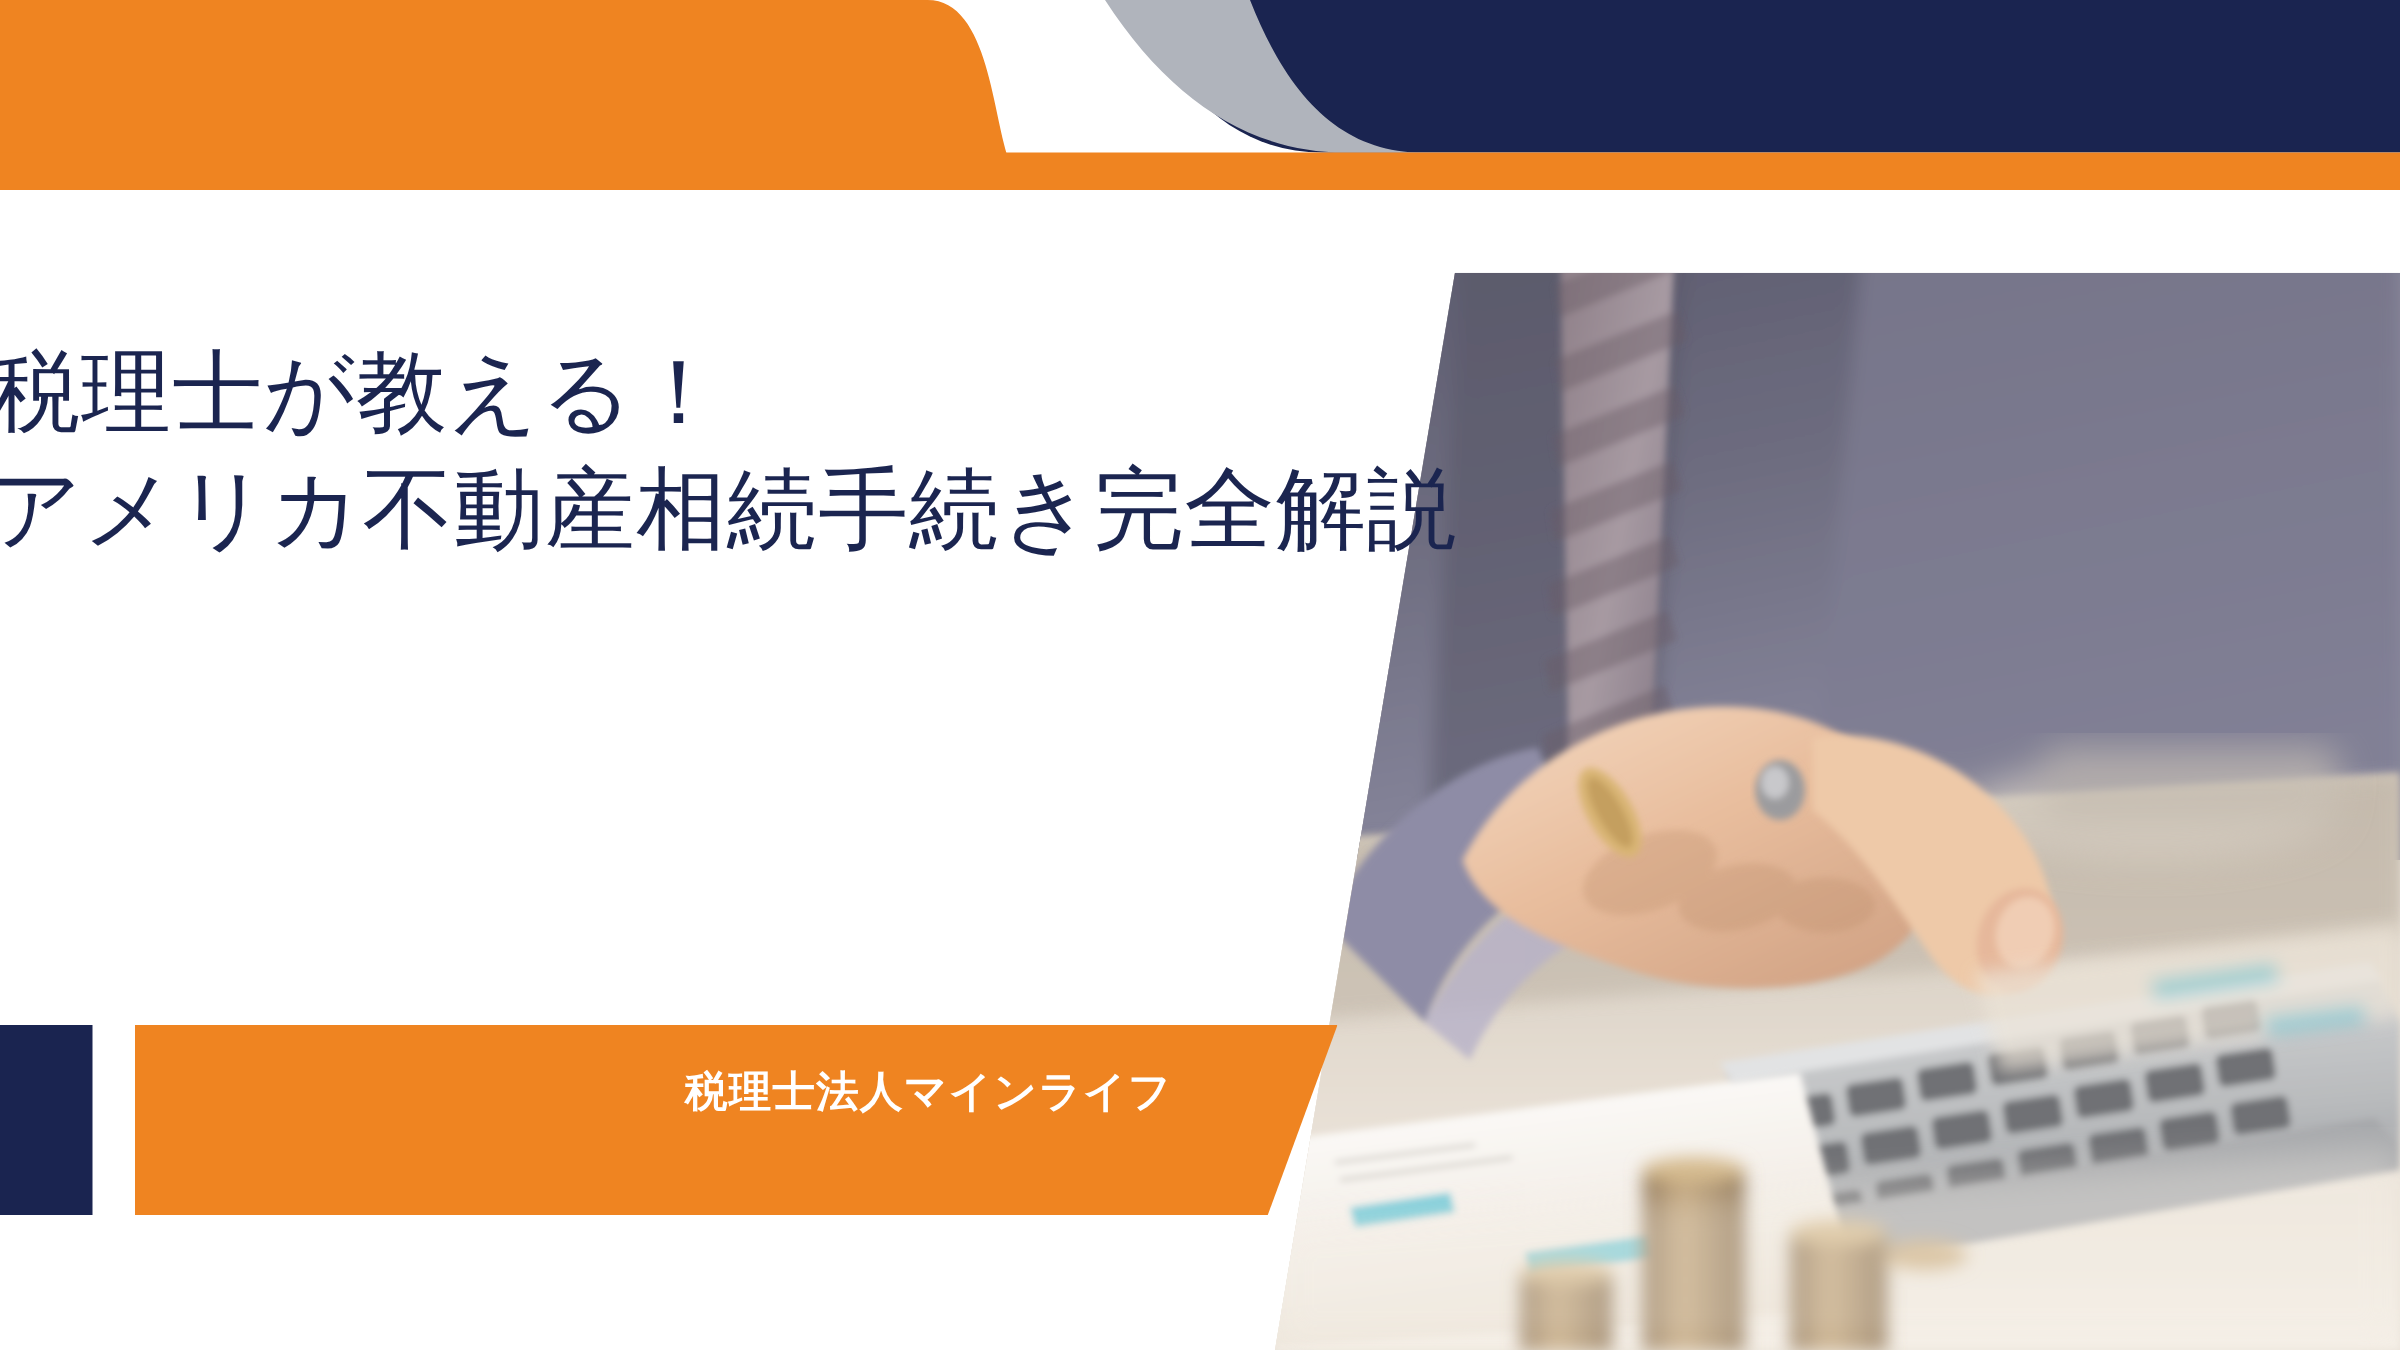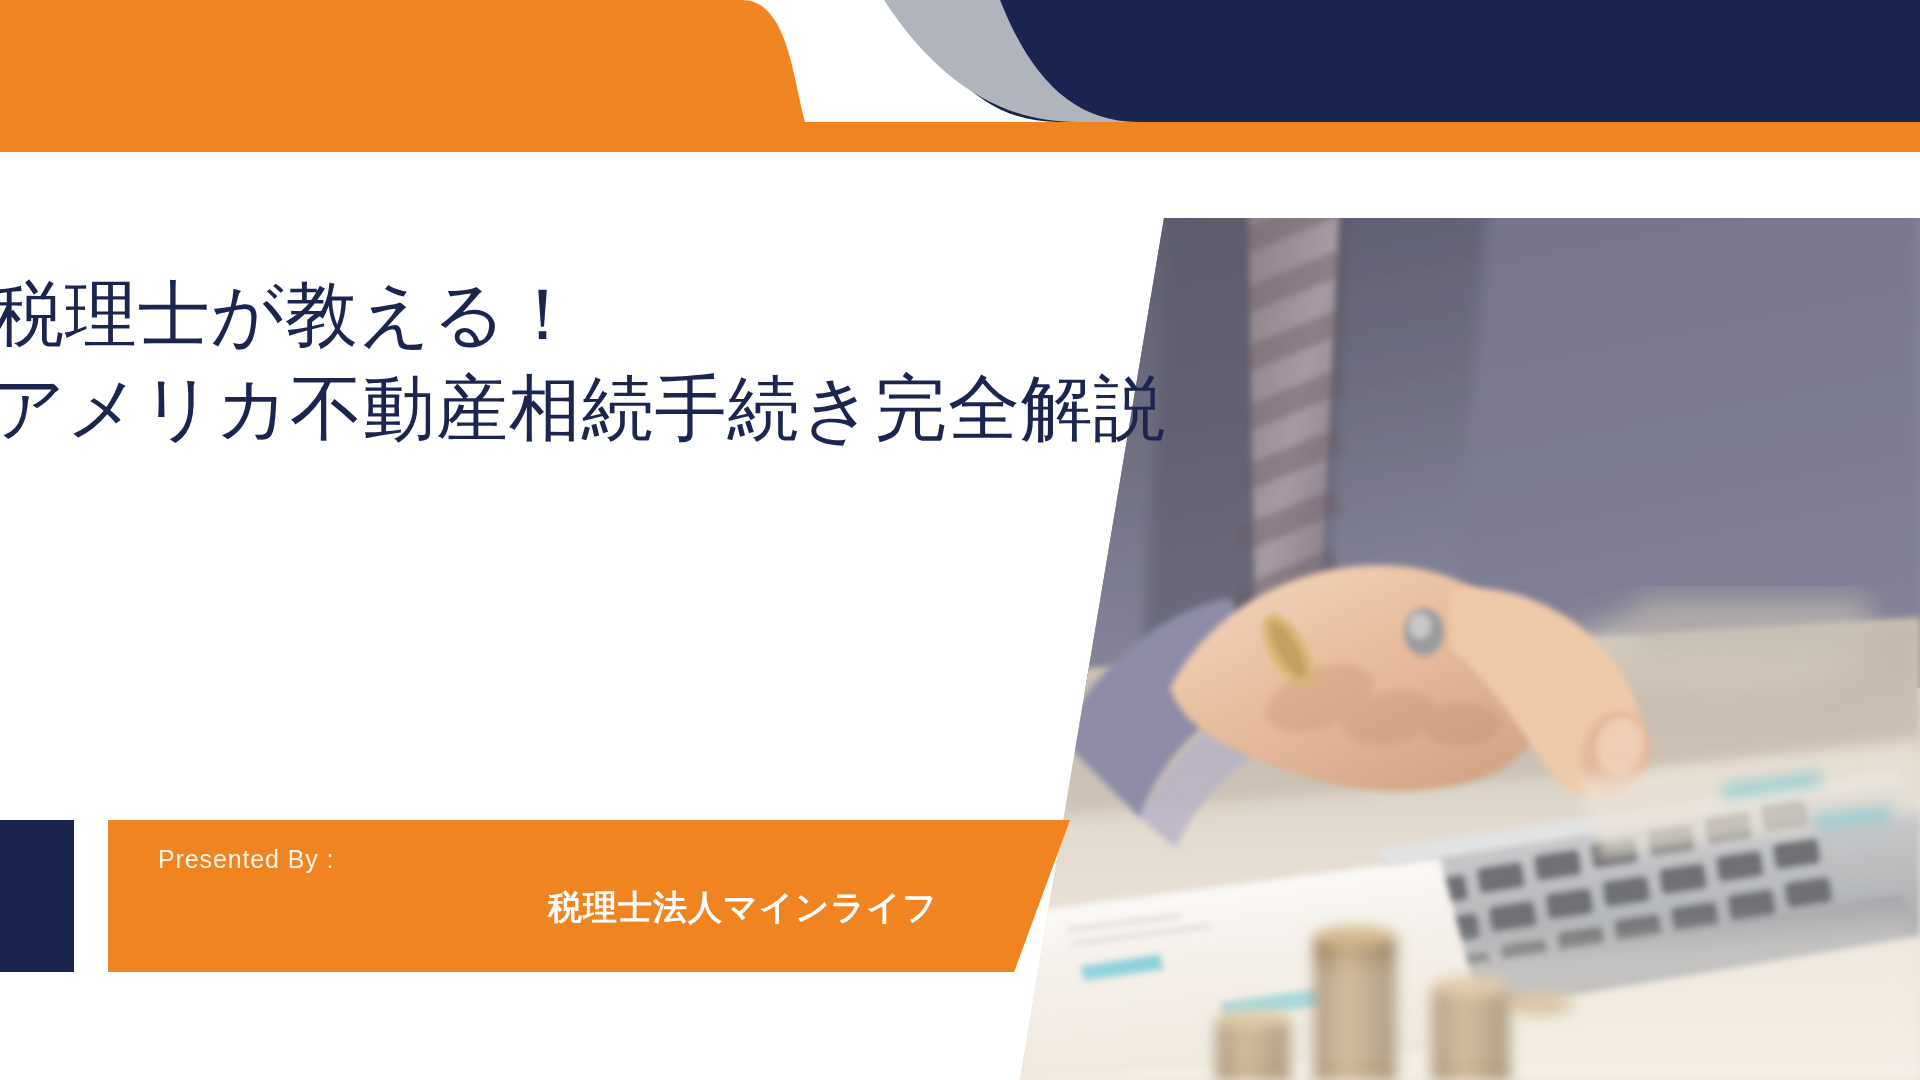--- a/index.html
+++ b/index.html
@@ -363,17 +363,16 @@
 
   <div class="title-block">
     <div class="title-line">税理士が教える！</div>
     <div class="title-line">アメリカ不動産相続手続き完全解説</div>
   </div>
 
   <div class="navy-block"></div>
 
   <div class="presenter-banner"></div>
   <div class="presenter-text">
-    <div class="presented-by">Presented By :</div>
     <div class="presenter-name">税理士法人マインライフ</div>
   </div>
 
 </div>
 
 </body></html>

